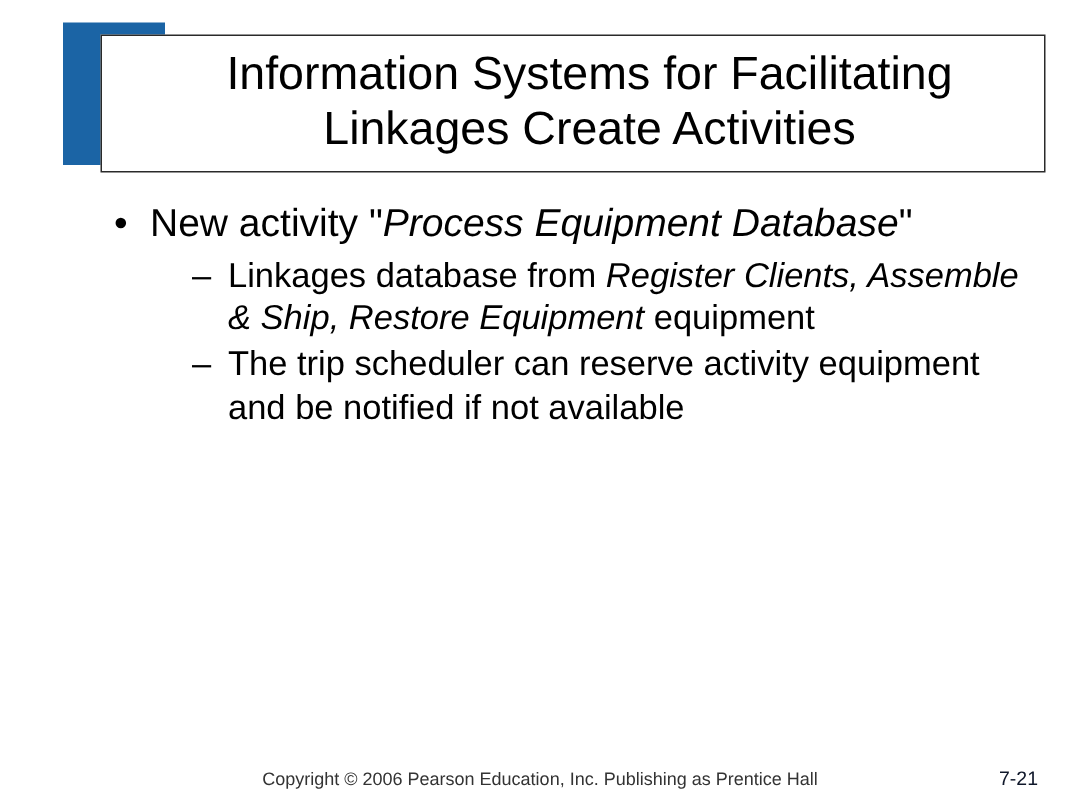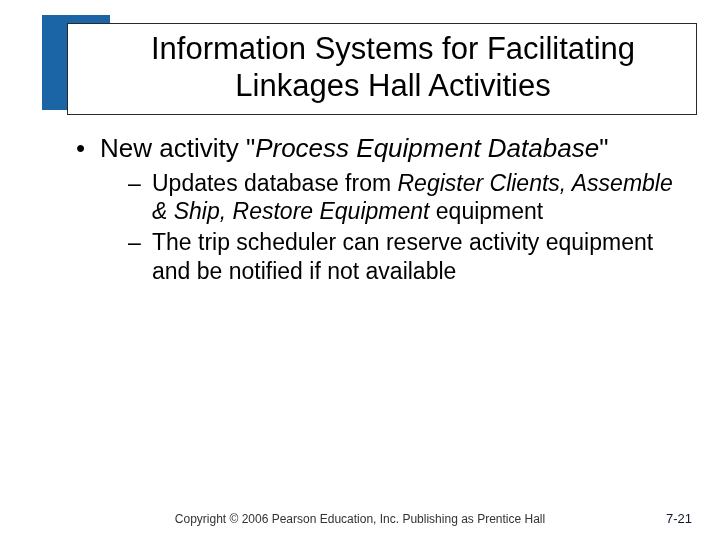--- a/index.html
+++ b/index.html
@@ -111,32 +111,32 @@
 </head>
 <body>
 
 <div class="slide">
 
   <div class="header-wrap">
     <div class="blue-box"></div>
     <div class="title-box">
       <div class="title-text">
         <span>Information Systems for Facilitating</span><br>
-        <span>Linkages Hall Activities</span>
+        <span>Linkages Create Activities</span>
       </div>
     </div>
   </div>
 
   <div class="body-area">
     <ul class="level1">
       <li>
         <span>New activity "</span><span class="ital">Process Equipment Database</span><span>"</span>
         <ul class="level2">
           <li>
-            <span>Updates database from </span><span class="ital">Register Clients, Assemble &amp; Ship, Restore Equipment</span><span> equipment</span>
+            <span>Linkages database from </span><span class="ital">Register Clients, Assemble &amp; Ship, Restore Equipment</span><span> equipment</span>
           </li>
           <li>
             <span>The trip scheduler can reserve activity equipment and be notified if not available</span>
           </li>
         </ul>
       </li>
     </ul>
   </div>
 
   <div class="footer-copy">

